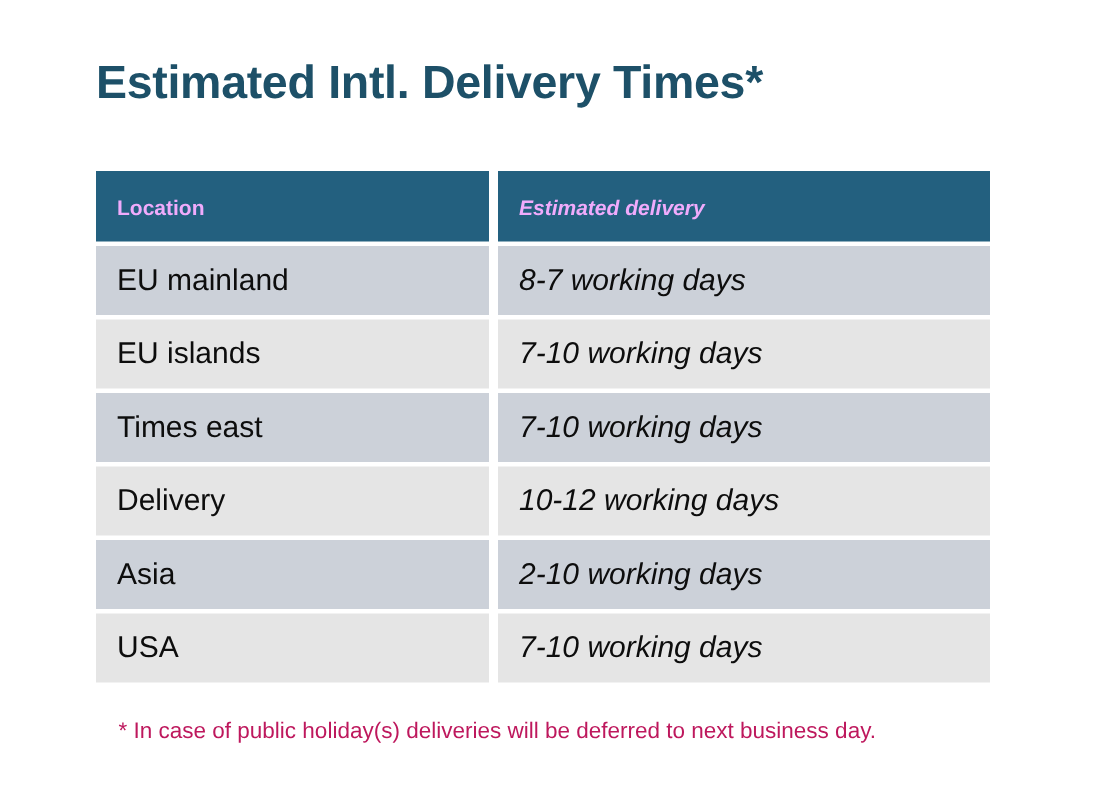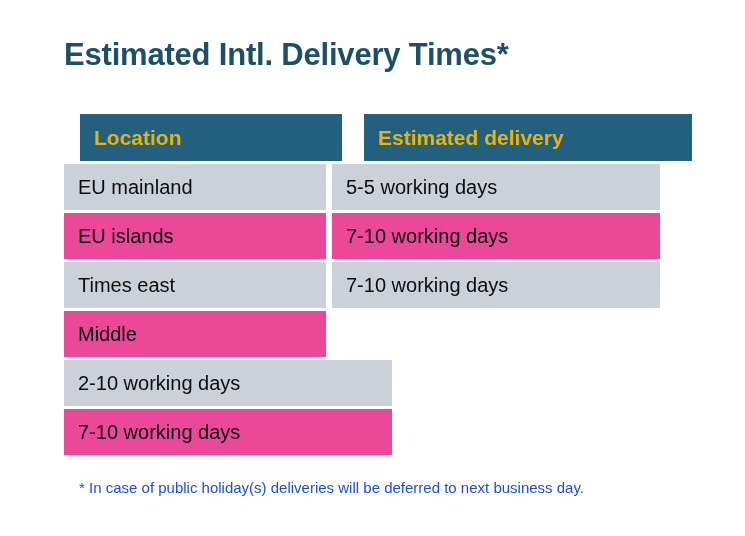--- a/index.html
+++ b/index.html
@@ -65,90 +65,93 @@
     overflow: hidden;
   }
 
   .cell.col-location {
     width: 262px;
     margin-right: 6px;
   }
 
   .cell.col-delivery {
     width: 328px;
+    font-style: italic;
   }
 
   
   .row.header .cell {
     background: #23607f;
-    color: #eab308;
+    color: #f0abfc;
     font-weight: 700;
-    font-size: 21px;
+    font-size: 14px;
     height: 47px;
-    margin-left: 16px;
   }
 
   
   .row.band-dark .cell {
     background: #ccd1d9;
   }
 
   .row.band-light .cell {
-    background: #ec4899;
+    background: #e5e5e5;
   }
 
   
   .footnote {
     position: absolute;
     left: 67px;
     top: 478px;
     font-size: 15px;
-    color: #1d4ed8;
+    color: #be185d;
     white-space: nowrap;
     line-height: 1.3;
   }
 </style>
 </head>
 <body>
 
 <div class="page">
 
   <div class="title">Estimated Intl. Delivery Times*</div>
 
   <div class="table">
 
     <div class="row header">
       <div class="cell col-location">Location</div>
       <div class="cell col-delivery">Estimated delivery</div>
     </div>
 
     <div class="row band-dark">
       <div class="cell col-location">EU mainland</div>
-      <div class="cell col-delivery">5-5 working days</div>
+      <div class="cell col-delivery">8-7 working days</div>
     </div>
 
     <div class="row band-light">
       <div class="cell col-location">EU islands</div>
       <div class="cell col-delivery">7-10 working days</div>
     </div>
 
     <div class="row band-dark">
       <div class="cell col-location">Times east</div>
       <div class="cell col-delivery">7-10 working days</div>
     </div>
 
     <div class="row band-light">
-      <div class="cell col-location">Middle</div>
+      <div class="cell col-location">Delivery</div>
+      <div class="cell col-delivery">10-12 working days</div>
     </div>
 
     <div class="row band-dark">
+      <div class="cell col-location">Asia</div>
       <div class="cell col-delivery">2-10 working days</div>
     </div>
 
     <div class="row band-light">
+      <div class="cell col-location">USA</div>
       <div class="cell col-delivery">7-10 working days</div>
     </div>
 
   </div>
 
   <div class="footnote">* In case of public holiday(s) deliveries will be deferred to next business day.</div>
 
 </div>
 
 </body></html>

